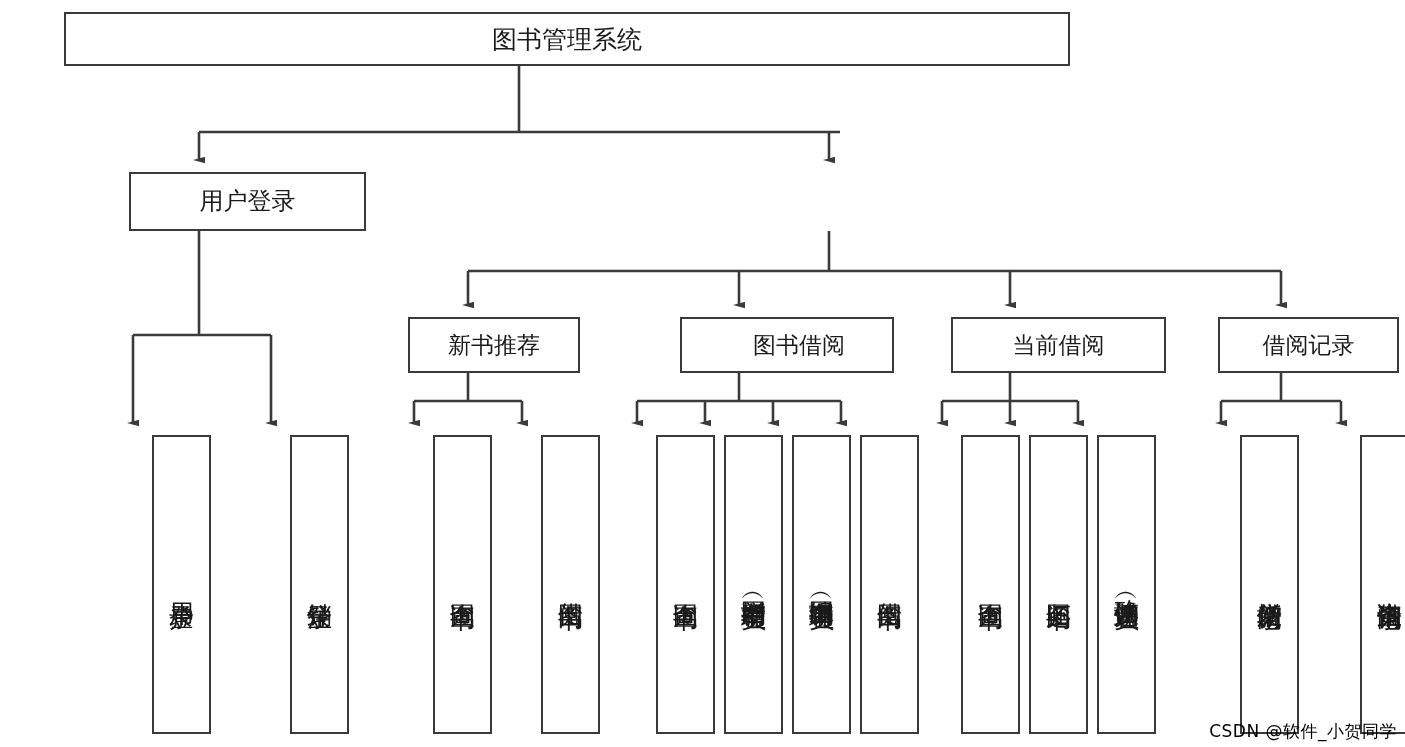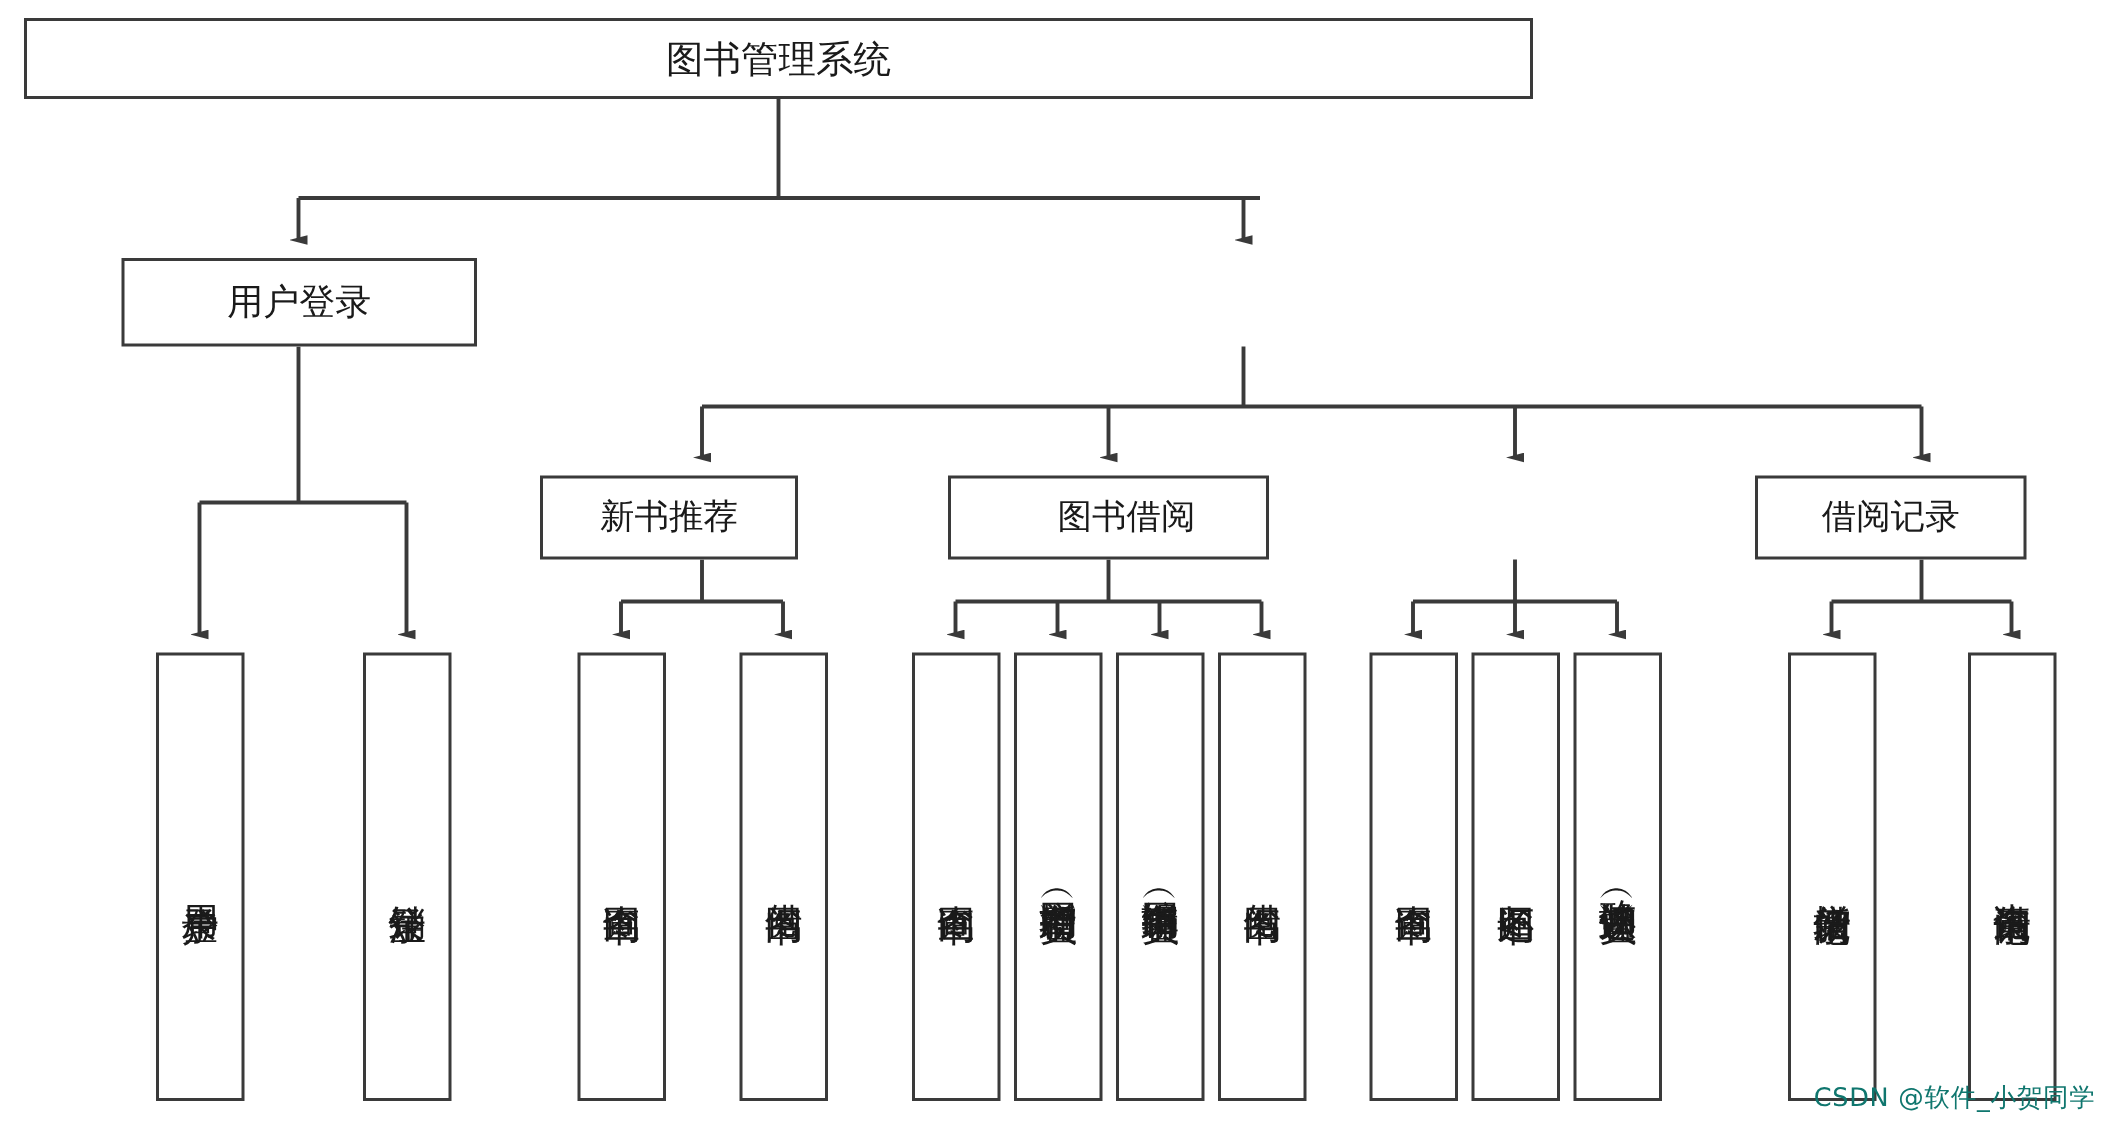--- a/index.html
+++ b/index.html
@@ -28,20 +28,21 @@
   .node {
     position: absolute;
     box-sizing: border-box;
     background: #ffffff;
     border: 2px solid #3a3a3a;
     display: flex;
     align-items: center;
     justify-content: center;
     color: #1a1a1a;
     line-height: 1.16;
+    margin-left: 48px;
   }
   .node .label {
     display: block;
     text-align: center;
     white-space: pre-line;
   }
   .node.root {
     font-size: 25px;
   }
   .node.level2 {
@@ -60,21 +61,21 @@
     writing-mode: vertical-rl;
     text-orientation: upright;
     letter-spacing: 1px;
     line-height: 1;
   }
   #watermark {
     position: absolute;
     right: 8px;
     bottom: 4px;
     font-size: 17px;
-    color: #0f766e;
+    color: #000000;
     letter-spacing: 0.5px;
     white-space: nowrap;
     pointer-events: none;
   }
 </style>
 </head>
 <body>
 
 <div id="diagram-root">
 
@@ -150,20 +151,23 @@
 
 
   <div class="node level3" style="left:360px; top:317px; width:172px; height:56px;">
     <span class="label">新书推荐</span>
   </div>
 
   <div class="node level3" style="left:632px; top:317px; width:214px; height:56px;padding-left:24px;">
     <span class="label">图书借阅</span>
   </div>
 
+  <div class="node level3" style="left:903px; top:317px; width:215px; height:56px;">
+    <span class="label">当前借阅</span>
+  </div>
 
   <div class="node level3" style="left:1170px; top:317px; width:181px; height:56px;">
     <span class="label">借阅记录</span>
   </div>
 
   <div class="node leaf" style="left:104px; top:435px; width:59px; height:299px;">
     <span class="label">用户登录</span>
   </div>
 
   <div class="node leaf" style="left:242px; top:435px; width:59px; height:299px;">

